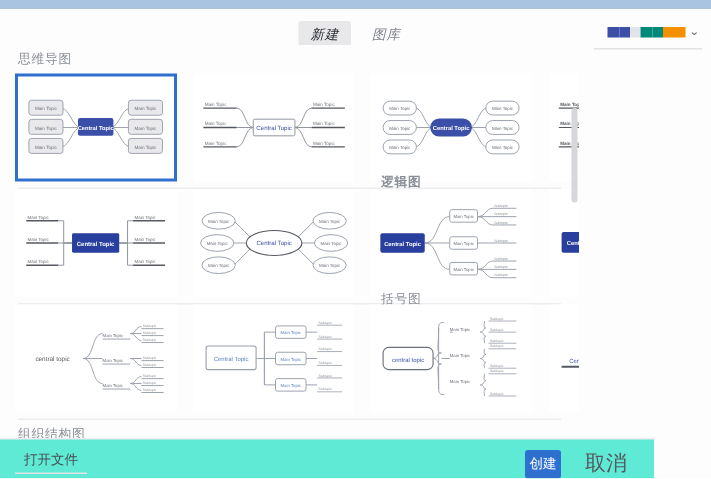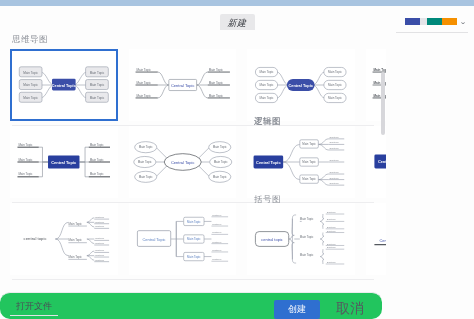--- a/index.html
+++ b/index.html
@@ -77,52 +77,53 @@
     overflow: hidden;
   }
   .cell.selected { border: 2px solid #2f6fd0; }
   .cell svg { display: block; width: 100%; height: 100%; }
   .rowline {
     height: 1px; background: #ededef; margin: 0 12px 0 12px;
   }
 
   
   .footer {
-    position: absolute; bottom: 0; left: 0; width: 382px; height: 27px;
-    background: #22c55e; border-top: 1px solid #ececee; border-radius: 10px;
+    position: absolute; bottom: 0; left: 0; width: 436px; height: 27px;
+    background: #5eead4; border-top: 1px solid #ececee;
   }
   .footer-left { position: absolute; left: 10px; top: 5px; display: flex; gap: 10px; }
   .flink {
     font-size: 9px; color: #4a4e56; padding: 2px 6px; cursor: pointer;
     border-bottom: 1px solid #e3e3e5;
   }
   .footer-right { position: absolute; right: 8px; top: 4px; display: flex; gap: 6px; align-items: center; }
   .btn-primary {
     font-size: 9px; color: #ffffff; background: #2f6fd0;
-    padding: 3px 14px; border-radius: 2px; cursor: pointer;
+    padding: 3px 3px; border-radius: 2px; cursor: pointer;
   }
   .btn-plain {
     font-size: 14px; color: #55595f; background: transparent;
     padding: 3px 10px; cursor: pointer;
   }
 
   
   .tt { font-family: "Liberation Sans", sans-serif; }
 </style>
 </head>
 <body>
 
 <div class="window">
 
   <div class="titlebar"></div>
   <div class="close-btn">✕</div>
 
   <div class="header">
     <div class="tabs">
       <div class="tab active">新建</div>
+      <div class="tab">图库</div>
     </div>
     <div class="theme-box">
       <div class="swatches">
         <i style="background:#3b4ea8"></i>
         <i style="background:#3b4ea8"></i>
         <i style="background:#e4e4e8"></i>
         <i style="background:#00897b"></i>
         <i style="background:#00897b"></i>
         <i style="background:#f59000"></i>
         <i style="background:#f59000"></i>
@@ -613,20 +614,21 @@
               <text x="85" y="61">Subtopic</text>
           </g>
           <path d="M8 42 H44" stroke="#55595f" stroke-width="1.4"></path>
           <text x="26" y="39" font-size="4.3" fill="#3b4ea8" text-anchor="middle">Central Topic</text>
         </svg>
       </div>
     </div>
 
     <div class="rowline"></div>
 
+    <div class="section-label">组织结构图</div>
 
     <div class="scrollbar-track"></div>
     <div class="scrollbar-thumb"></div>
   </div>
 
   <div class="footer">
     <div class="footer-left">
       <div class="flink">打开文件</div>
     </div>
     <div class="footer-right">

